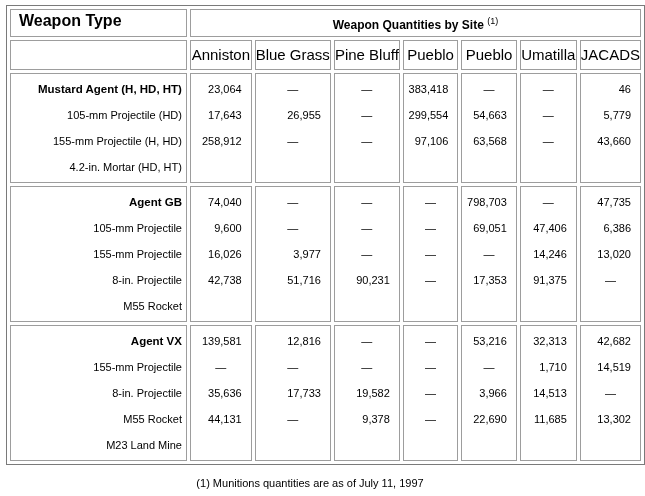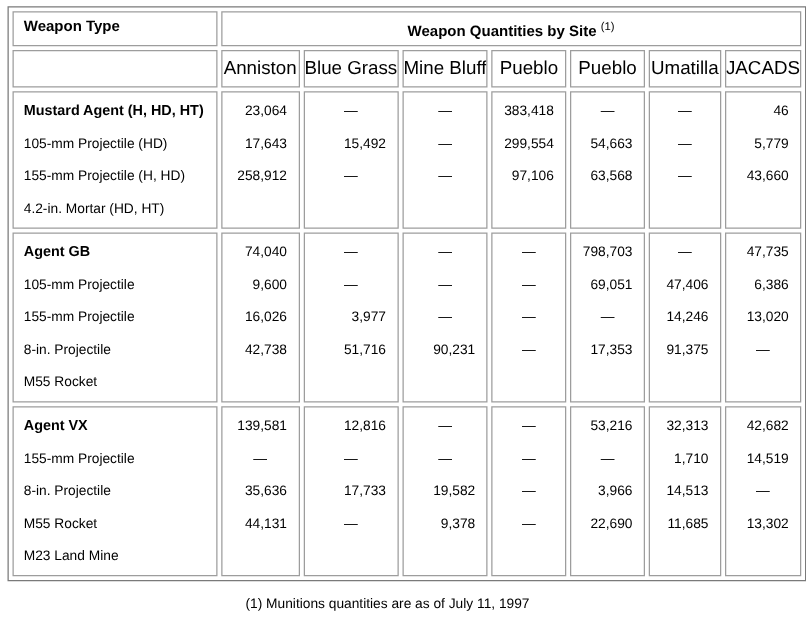--- a/index.html
+++ b/index.html
@@ -28,21 +28,21 @@
     border: 1px solid #9d9d9d;
     background: #ffffff;
     vertical-align: top;
     box-sizing: border-box;
     padding: 0;
     overflow: hidden;
   }
   td.h-left {
     height: 24px;
     font-weight: bold;
-    font-size: 12px;
+    font-size: 16px;
     line-height: 22px;
     padding-left: 8px;
     white-space: nowrap;
   }
   td.h-title {
     height: 24px;
     font-weight: bold;
     font-size: 12px;
     line-height: 22px;
     text-align: center;
@@ -64,21 +64,21 @@
   }
   td.stack {
     padding: 2px 0;
   }
   .line {
     height: 26px;
     line-height: 26px;
     font-size: 11px;
     white-space: nowrap;
   }
-  .line.label   { text-align: left;  padding-left: 8px;  padding-right: 4px; }
+  .line.label   { text-align: right;  padding-left: 8px;  padding-right: 4px; margin-left: 19px; }
   .line.bold    { font-weight: bold; font-size: 11.5px; }
   .line.num     { text-align: right; padding-right: 9px; }
   .line.dash    { text-align: center; }
   .footnote {
     width: 620px;
     margin-top: 12px;
     text-align: center;
     font-size: 11px;
   }
 </style>
@@ -101,21 +101,21 @@
       <tr>
         <td class="h-left">Weapon Type</td>
         <td class="h-title" colspan="7">
           <span>Weapon Quantities by Site </span><sup>(1)</sup>
         </td>
       </tr>
       <tr id="site-row">
         <td class="empty-h"></td>
       <td class="site">Anniston</td>
           <td class="site">Blue Grass</td>
-          <td class="site">Mine Bluff</td>
+          <td class="site">Pine Bluff</td>
           <td class="site">Pueblo</td>
           <td class="site">Pueblo</td>
           <td class="site">Umatilla</td>
           <td class="site">JACADS</td>
         </tr>
 
     <tr>
           <td class="stack">
             <div class="line label bold">Mustard Agent (H, HD, HT)</div>
             <div class="line label">105-mm Projectile (HD)</div>
@@ -123,21 +123,21 @@
             <div class="line label">4.2-in. Mortar (HD, HT)</div>
           </td>
           <td class="stack">
             <div class="line num">23,064</div>
             <div class="line num">17,643</div>
             <div class="line num">258,912</div>
             <div class="line num"></div>
           </td>
           <td class="stack">
             <div class="line dash">—</div>
-            <div class="line num">15,492</div>
+            <div class="line num">26,955</div>
             <div class="line dash">—</div>
             <div class="line num"></div>
           </td>
           <td class="stack">
             <div class="line dash">—</div>
             <div class="line dash">—</div>
             <div class="line dash">—</div>
             <div class="line num"></div>
           </td>
           <td class="stack">

